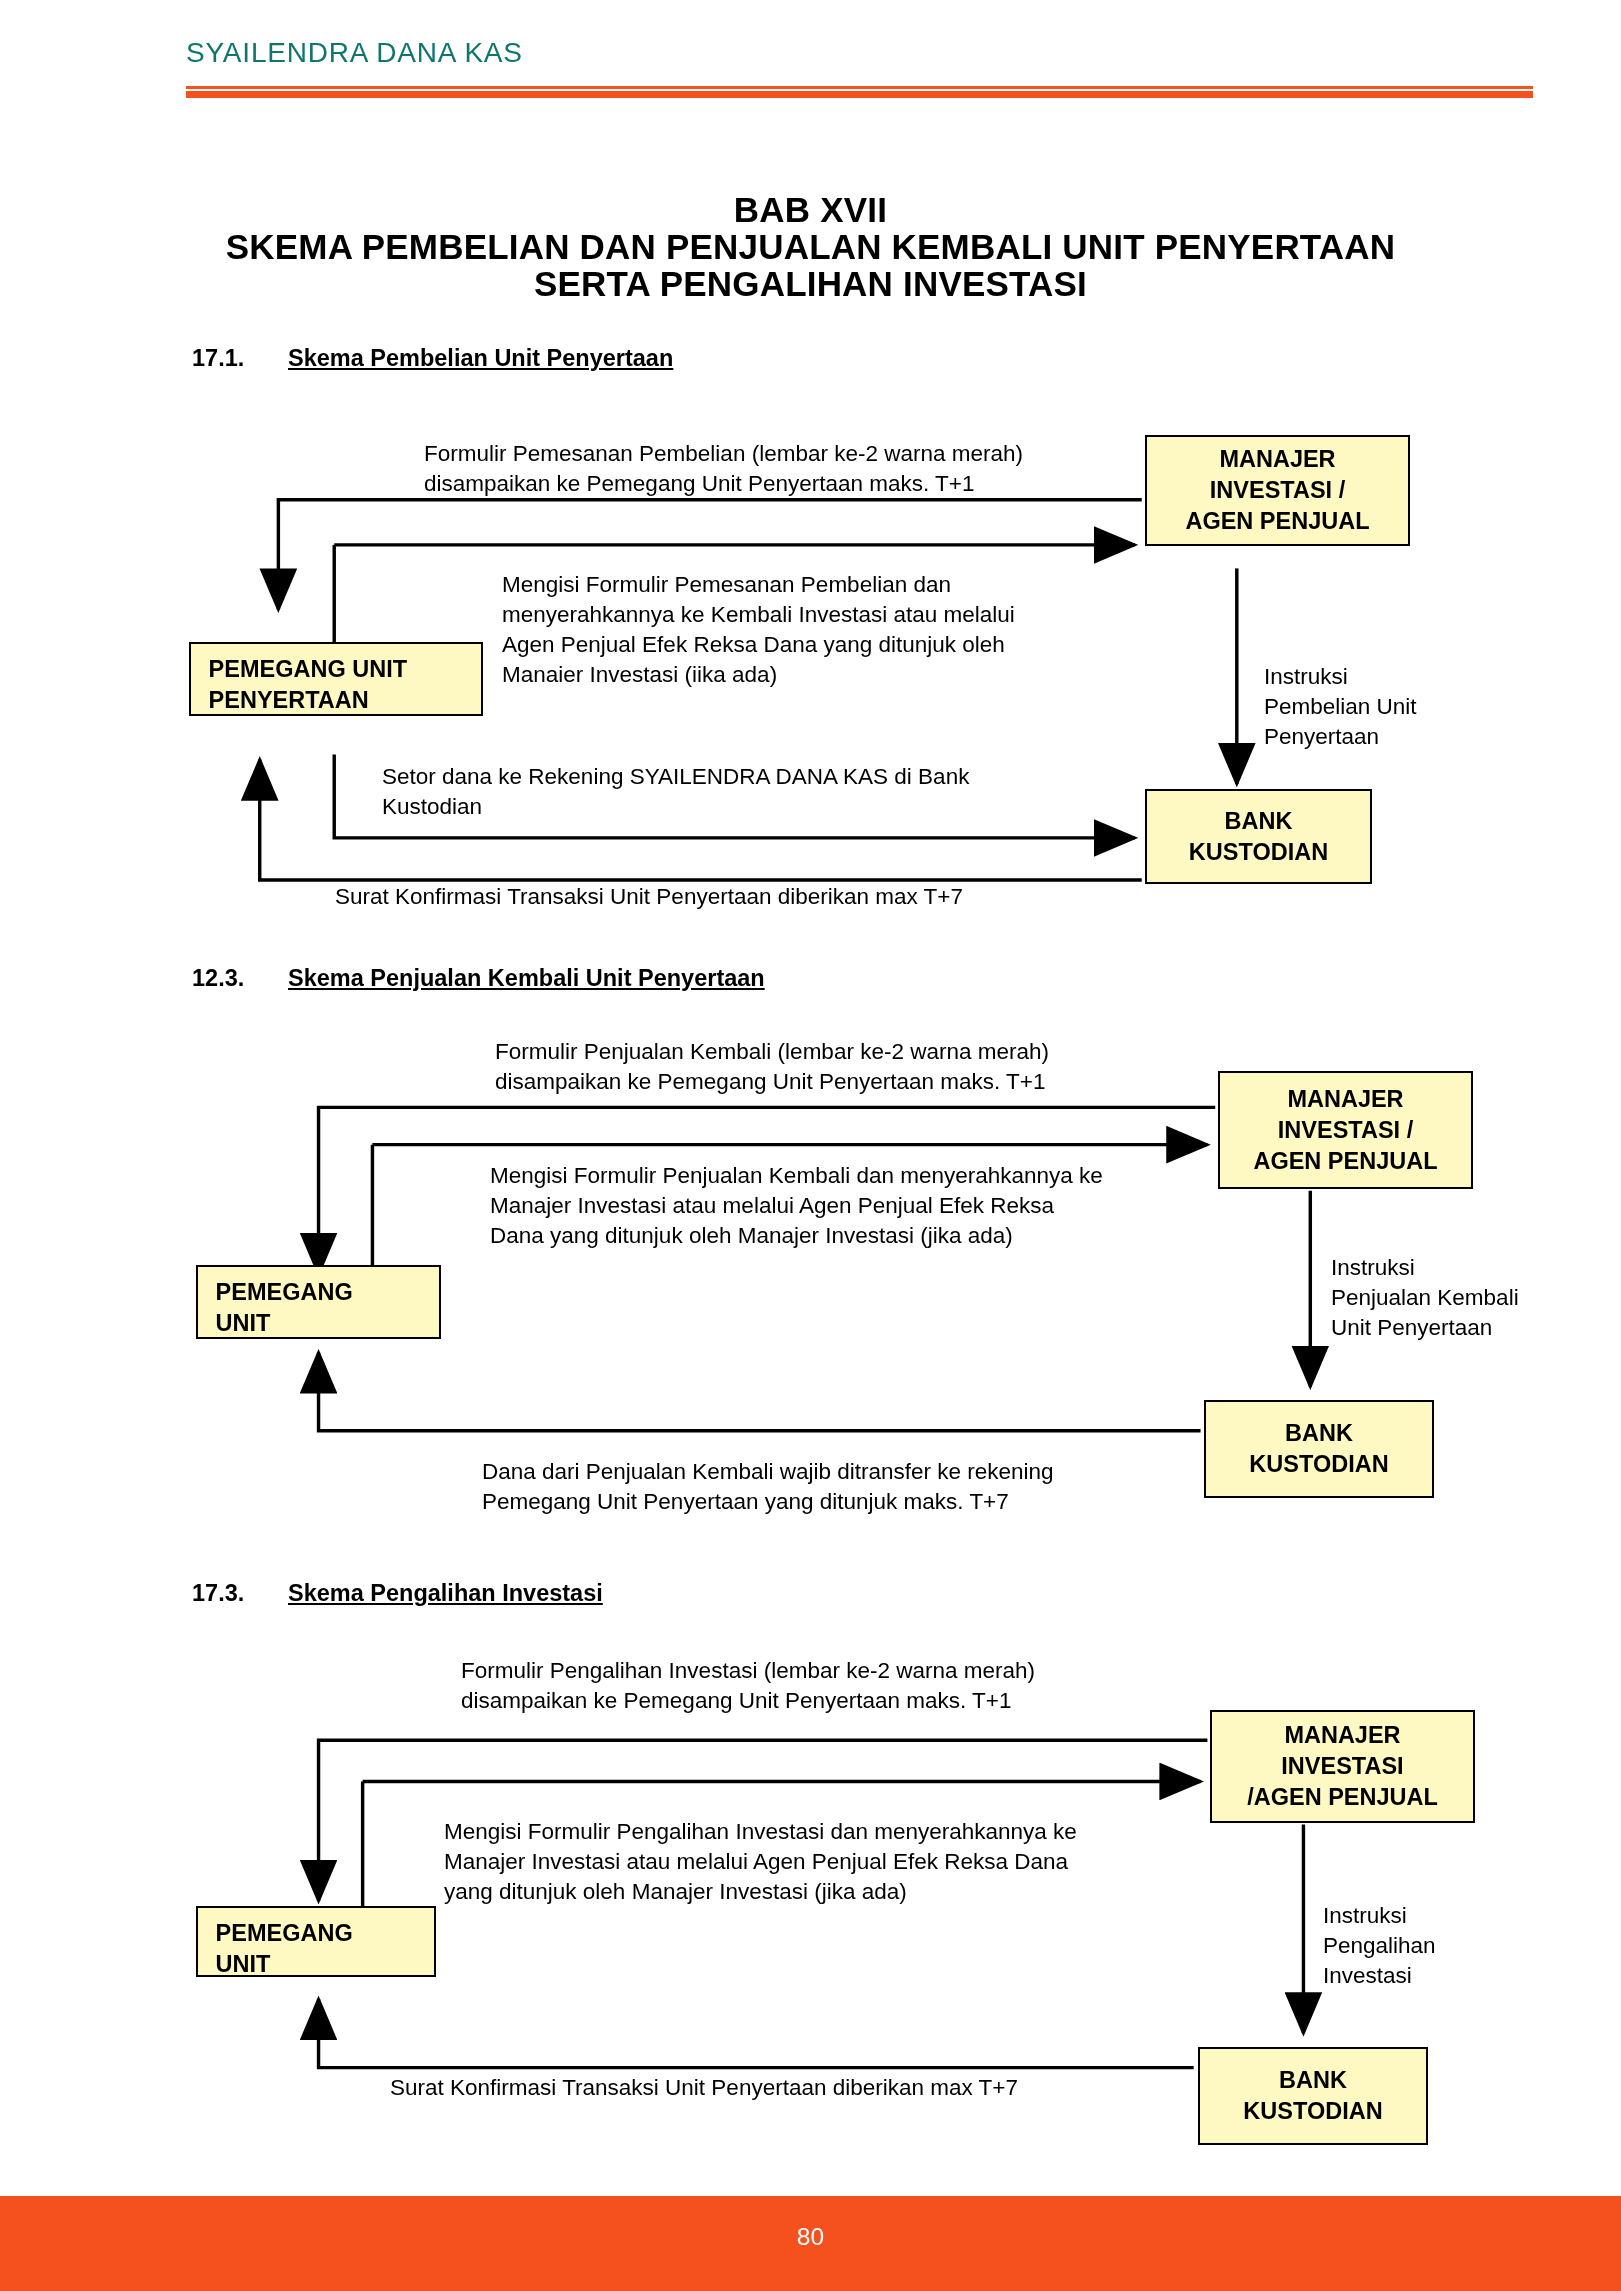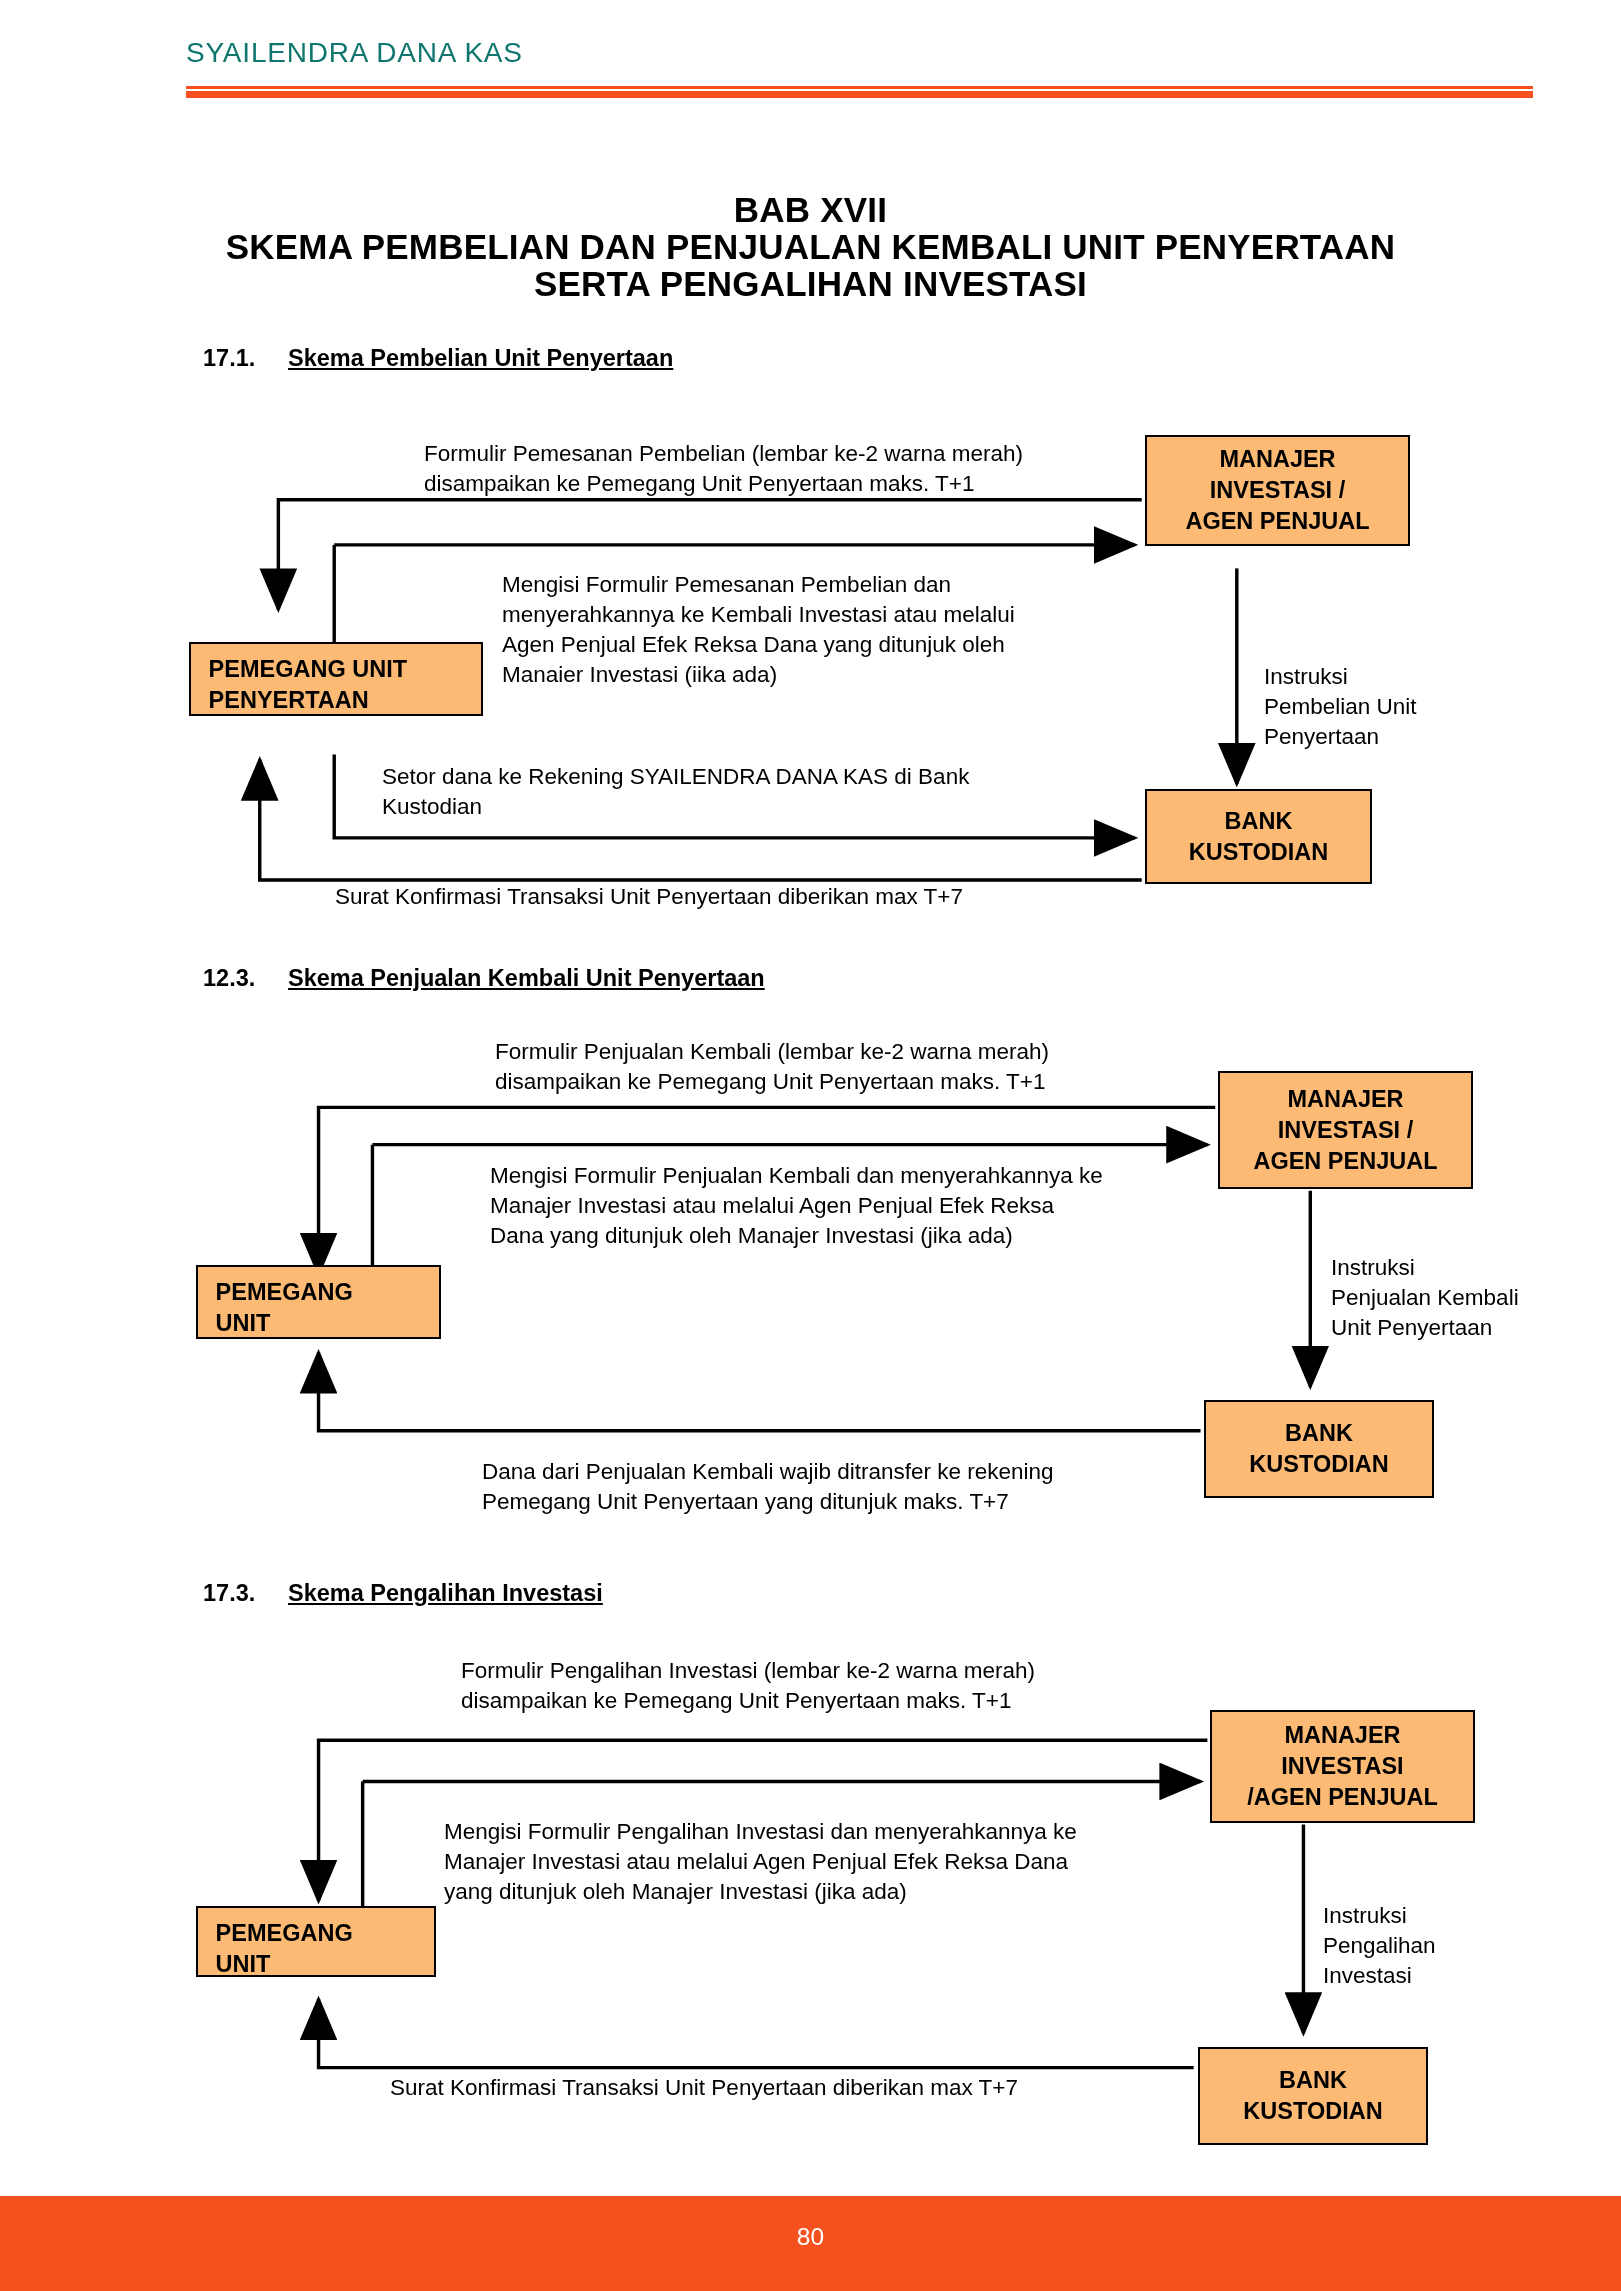--- a/index.html
+++ b/index.html
@@ -27,30 +27,30 @@
   }
 
   
   .chapter-title{
     position:absolute;left:0;top:191px;width:1621px;text-align:center;
     font-weight:bold;font-size:35px;line-height:37px;letter-spacing:0.2px;
   }
 
   
   .section-heading{position:absolute;font-weight:bold;font-size:23.5px;}
-  .section-heading .num{position:absolute;left:0;top:0;margin-left:11px;}
+  .section-heading .num{position:absolute;left:0;top:0;}
   .section-heading .txt{position:absolute;left:96px;top:0;white-space:nowrap;text-decoration:underline;}
 
   
   .diagram{position:absolute;left:0;top:0;width:1621px;}
   .diagram svg{position:absolute;left:0;top:0;overflow:visible;}
 
   
   .node-box{
-    position:absolute;border:2.9px solid #000;background:#fdba74;
+    position:absolute;border:2.9px solid #000;background:#fef9c3;
     box-sizing:border-box;overflow:hidden;
   }
   .node-box .node-label{
     font-weight:bold;font-size:23.5px;line-height:31px;
   }
   .node-center{display:flex;align-items:center;justify-content:center;text-align:center;}
   .node-left .node-label{padding:9.8px 0 0 17.6px;text-align:left;}
 
   
   .caption{

